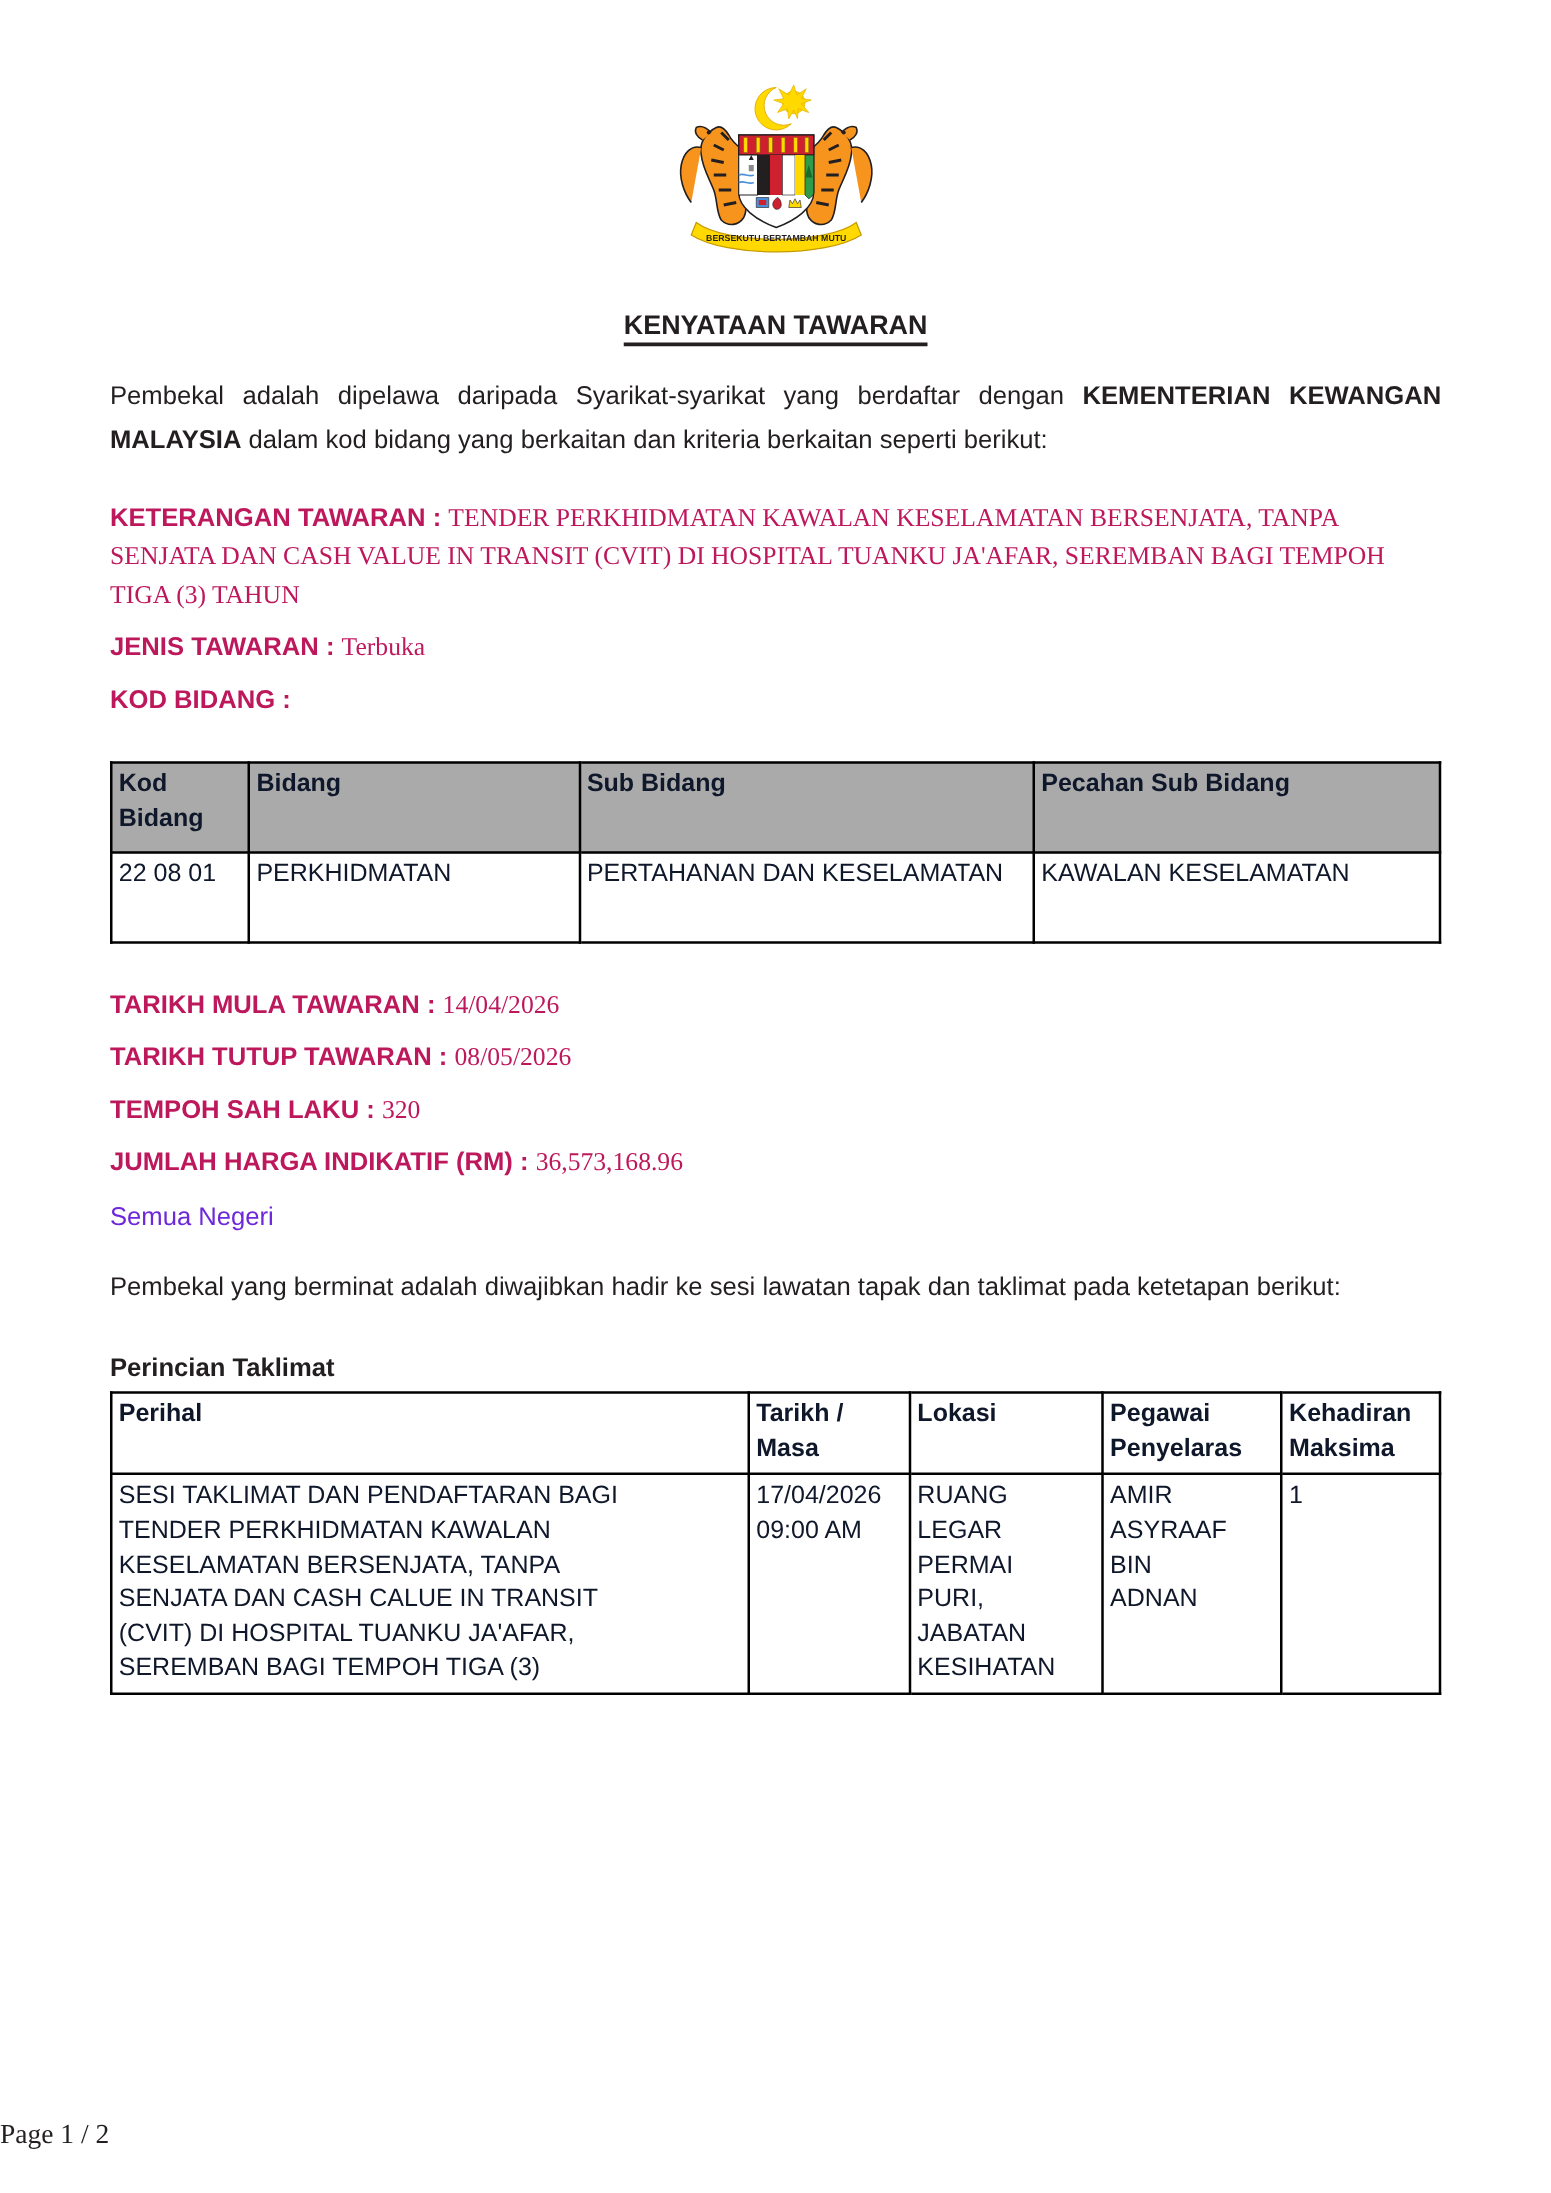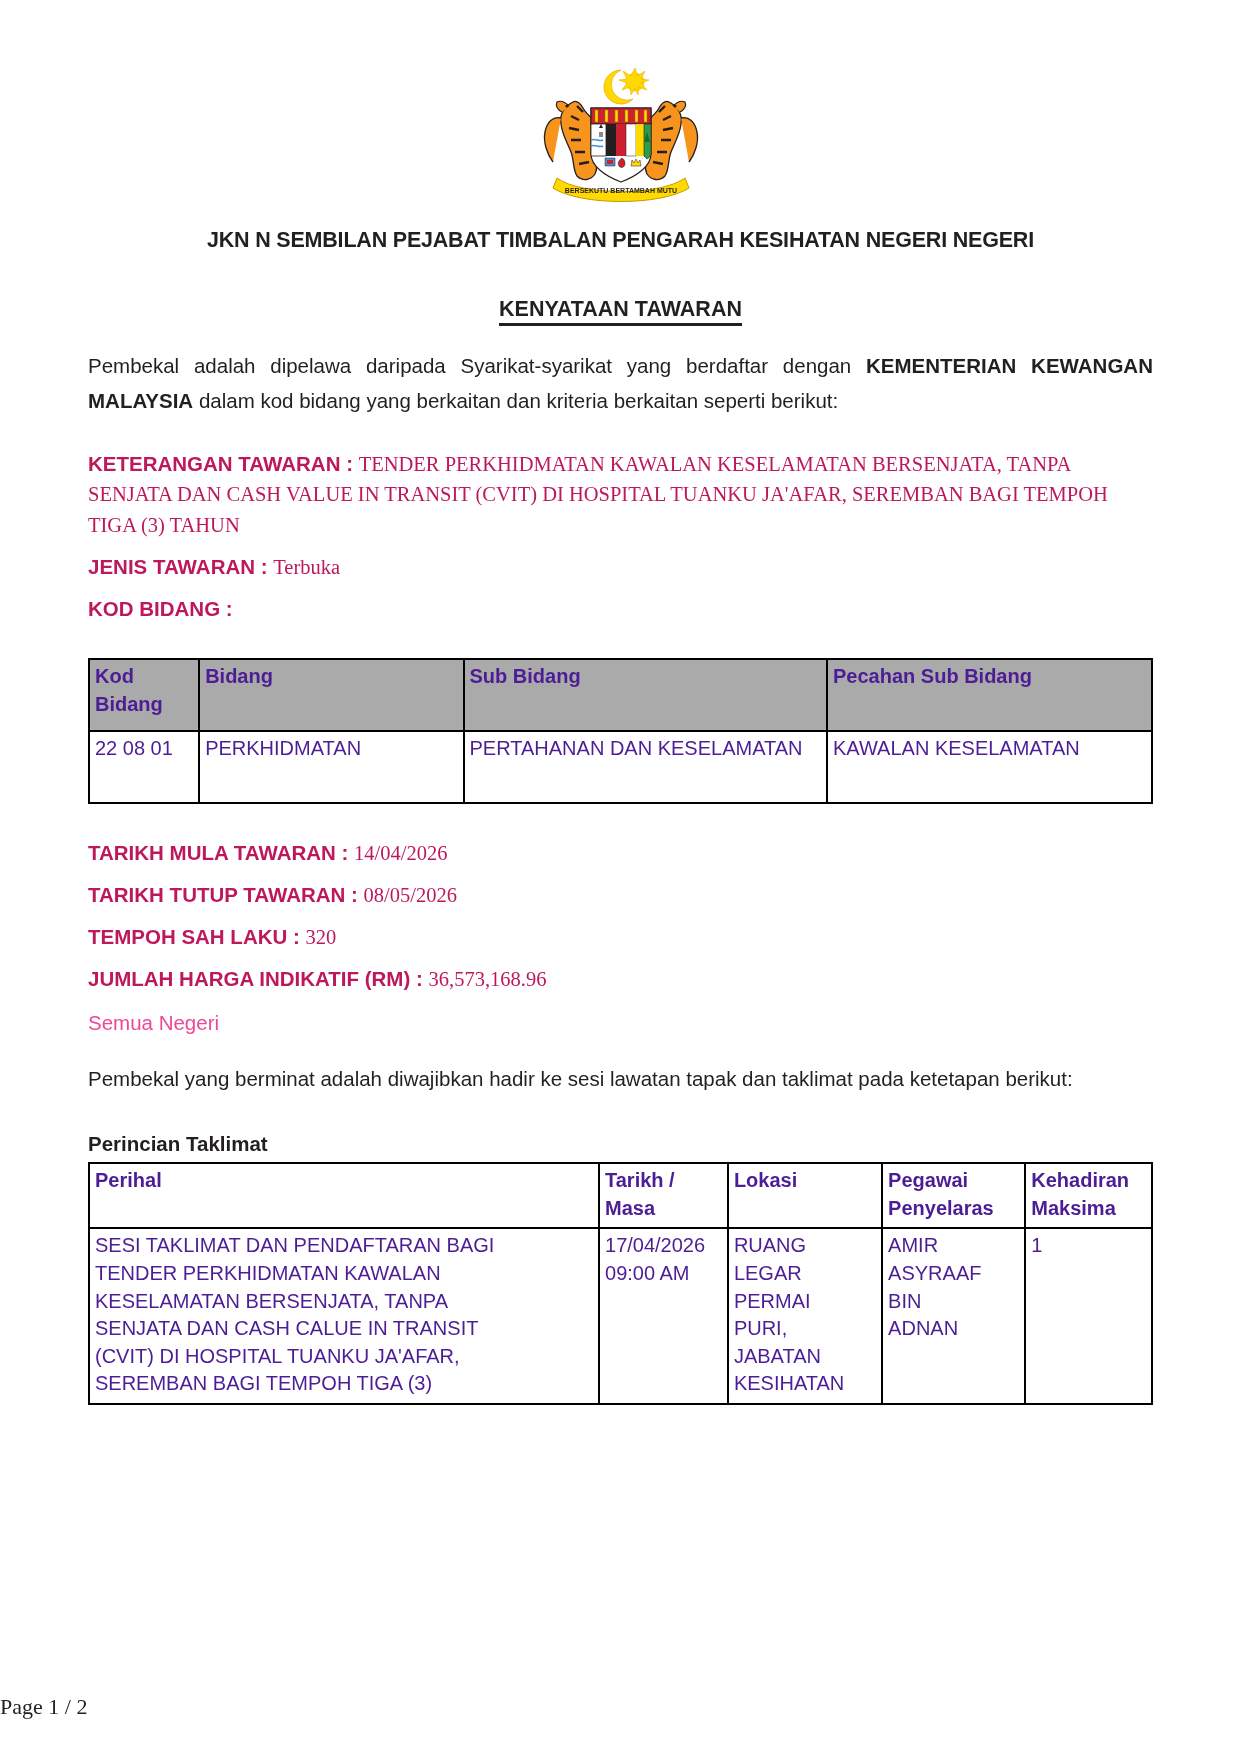--- a/index.html
+++ b/index.html
@@ -92,30 +92,30 @@
   }
   .desc-block .val {
     font-family: "Liberation Serif", serif;
     font-size: 20.5px;
     line-height: 1.36;
   }
   .plain-line {
     font-size: 20.5px;
     line-height: 1.5;
     margin-top: 14px;
-    color: #ec4899;
+    color: #6d28d9;
   }
 
   
   table.doc-table {
     border-collapse: collapse;
     width: 100%;
     table-layout: fixed;
     font-size: 20px;
-    color: #4c1d95;
+    color: #0f172a;
   }
   table.doc-table td, table.doc-table th {
     border: 2px solid #000000;
     padding: 3px 5px 5px 5px;
     vertical-align: top;
     text-align: left;
     line-height: 1.38;
     font-weight: normal;
     word-wrap: break-word;
   }
@@ -230,21 +230,20 @@
           </g>
         </g>
 
         <g>
           <path d="M36 116 C60 134 140 134 164 116 L168 126 C140 144 60 144 32 126 Z" fill="#ffd900" stroke="#c79a00" stroke-width="1"></path>
           <text x="100" y="131" font-family="'Liberation Sans', sans-serif" font-size="7" font-weight="bold" fill="#231f20" text-anchor="middle">BERSEKUTU BERTAMBAH MUTU</text>
         </g>
       </svg>
     </div>
 
-    <div class="org-title">JKN N SEMBILAN PEJABAT TIMBALAN PENGARAH KESIHATAN NEGERI NEGERI</div>
     <div class="doc-title"><span>KENYATAAN TAWARAN</span></div>
 
     <div class="para justify-full"><span>Pembekal adalah dipelawa daripada Syarikat-syarikat yang berdaftar dengan </span><b>KEMENTERIAN KEWANGAN MALAYSIA</b><span> dalam kod bidang yang berkaitan dan kriteria berkaitan seperti berikut:</span></div>
 
     <div class="field desc-block">
       <span class="lbl">KETERANGAN TAWARAN :</span>
       <span class="val">TENDER PERKHIDMATAN KAWALAN KESELAMATAN BERSENJATA, TANPA SENJATA DAN CASH VALUE IN TRANSIT (CVIT) DI HOSPITAL TUANKU JA'AFAR, SEREMBAN BAGI TEMPOH TIGA (3) TAHUN</span>
     </div>
 
     <div class="field">

